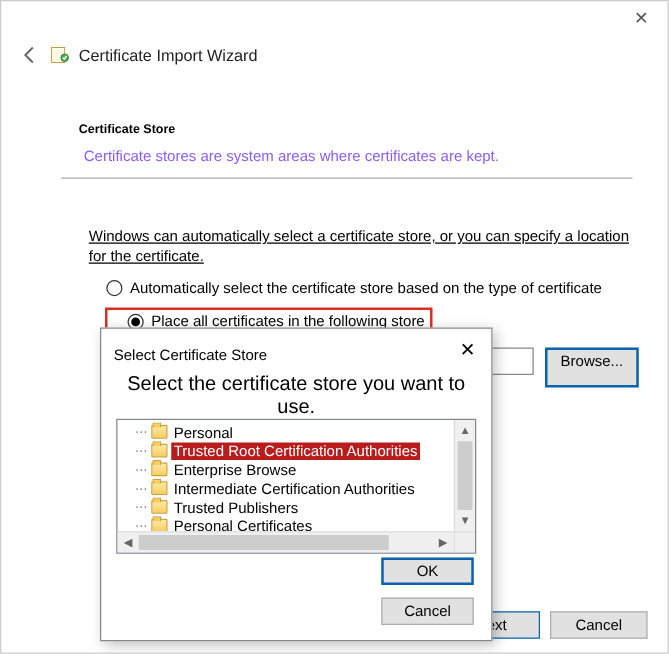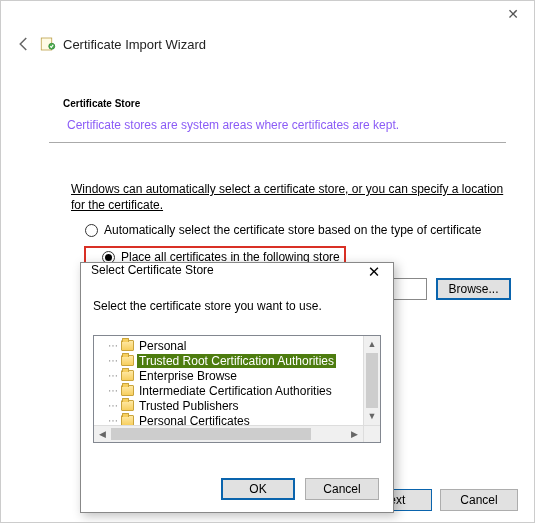--- a/index.html
+++ b/index.html
@@ -89,21 +89,21 @@
   .store-input {
     position: absolute;
     top: 277px; left: 106px;
     width: 320px; height: 22px;
     border: 1px solid #888;
     background: #fff;
   }
   .browse-btn {
     position: absolute;
     top: 277px; left: 435px;
-    width: 75px; height: 22px;
+    width: 75px; height: 32px;
     background: #e1e1e1;
     border: 2px solid #0a64ad;
     font-size: 12px;
     text-align: center; line-height: 18px;
     cursor: pointer;
   }
   .bottom-btns {
     position: absolute;
     bottom: 11px; right: 16px;
     display: flex; gap: 8px;
@@ -124,33 +124,34 @@
   .dlg {
     position: absolute;
     top: 261px; left: 79px;
     width: 314px; height: 251px;
     background: #fff;
     border: 1px solid #888;
     box-shadow: 3px 3px 10px rgba(0,0,0,0.25);
   }
   .dlg-titlebar {
     height: 28px;
-    display: flex; align-items: flex-start; justify-content: space-between;
+    display: flex; align-items: flex-end; justify-content: space-between;
     padding: 0 6px 0 10px;
     font-size: 12px;
   }
   .dlg-close {
     width: 26px; height: 20px;
     text-align:center;
     font-size: 15px;
     cursor:pointer;
   }
   .dlg-instr {
     padding: 8px 12px 0 12px;
-    font-size: 12px;
+    font-size: 16px;
+    text-align: center;
   }
   .tree {
     position: absolute;
     top: 72px; left: 12px; right: 12px;
     height: 108px;
     border: 1px solid #828790;
     overflow: hidden;
     background:#fff;
   }
   .tree-inner {
@@ -195,35 +196,35 @@
   }
   .folder:before{
     content:""; position:absolute; top:-3px; left:0; width:5px; height:3px;
     background:#f7cf5f; border:1px solid #caa43b; border-bottom:none;
     border-radius:1px 1px 0 0;
   }
   .tree-label {
     padding: 0 2px;
   }
   .tree-row.selected .tree-label {
-    background: #4d7c0f;
+    background: #b91c1c;
     color: #fff;
   }
   .chk-row {
     position: absolute;
     left: 14px; top: 192px;
     display:flex; align-items:center; gap:6px;
   }
   .chk {
     width:13px; height:13px; border:1px solid #333; background:#fff;
   }
   .dlg-btns {
     position:absolute;
     bottom: 12px; right: 14px;
-    display:flex; gap:10px;
+    display:flex; gap:10px;flex-direction:column;
   }
   .dlg-btns .btn {
     width: 74px; height: 22px;
     background:#e1e1e1;
     border:1px solid #adadad;
     font-size: 12px;
     text-align:center; line-height:20px;
     cursor:pointer;
   }
   .dlg-btns .btn.primary {

